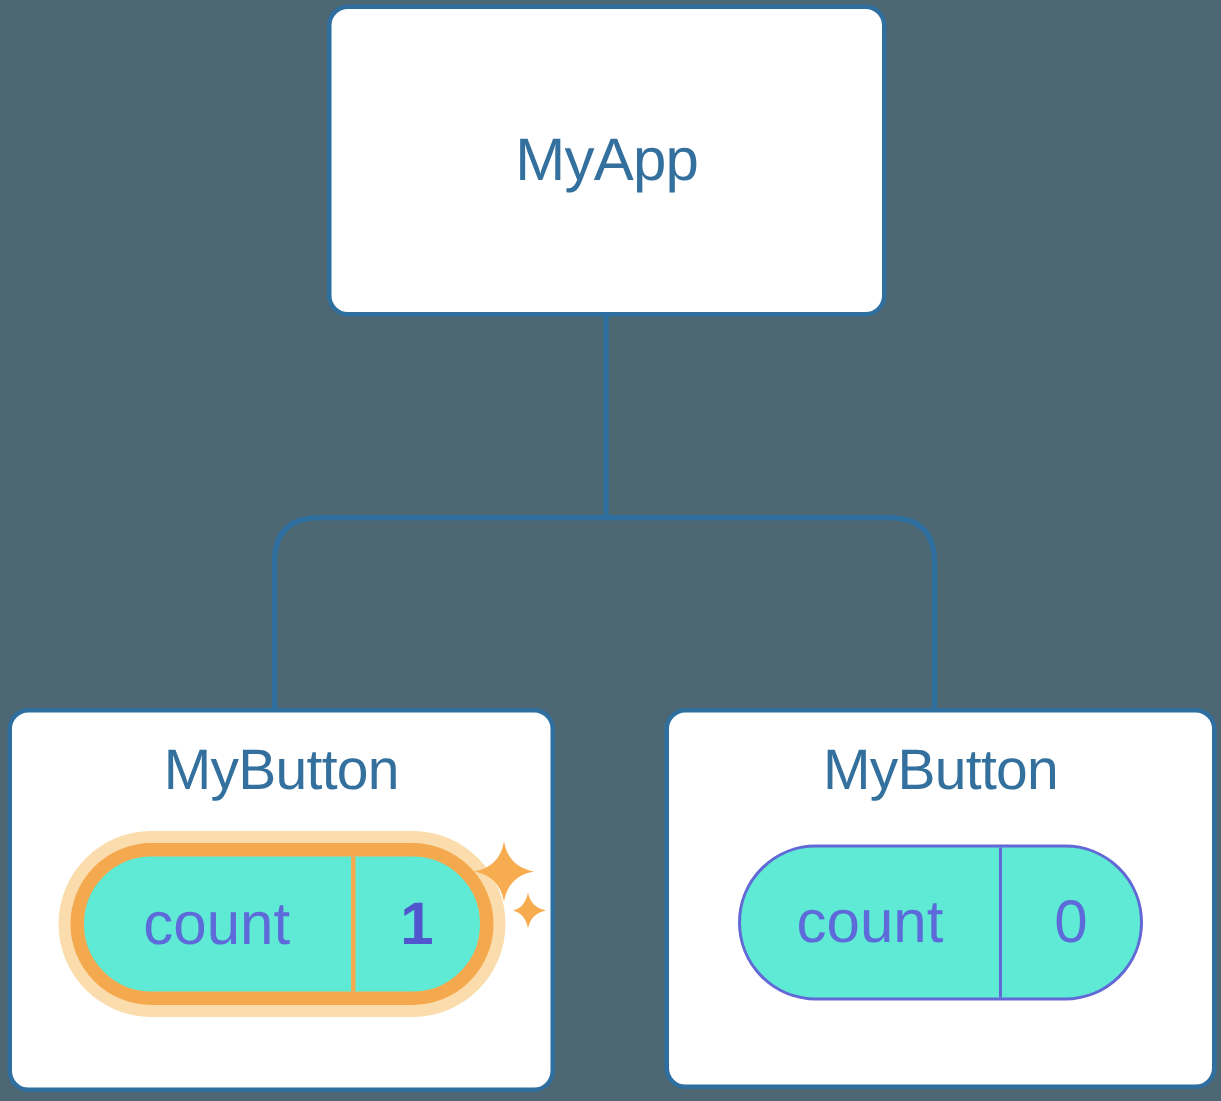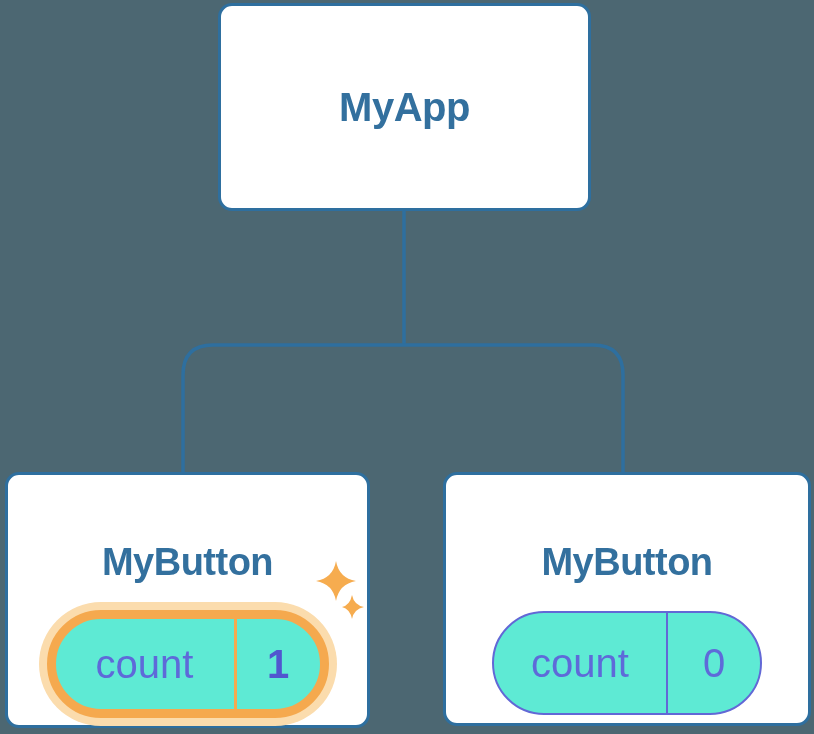--- a/index.html
+++ b/index.html
@@ -43,26 +43,26 @@
     left: 443px; top: 472px;
     width: 368px; height: 254px;
   }
   .card-child {
     display: flex;
     flex-direction: column;
     align-items: center;
   }
   .node-title {
     font-size: 40px;
-    font-weight: bold;
+    font-weight: normal;
     letter-spacing: -0.5px;
     color: var(--node-title, #33709E);
   }
   .child-title {
-    margin-top: 66px;
+    margin-top: 18px;
     font-size: 38px;
   }
   .pill {
     box-sizing: border-box;
     position: relative;
     display: flex;
     align-items: stretch;
     background: #5eead4;
   }
   .pill-active {

